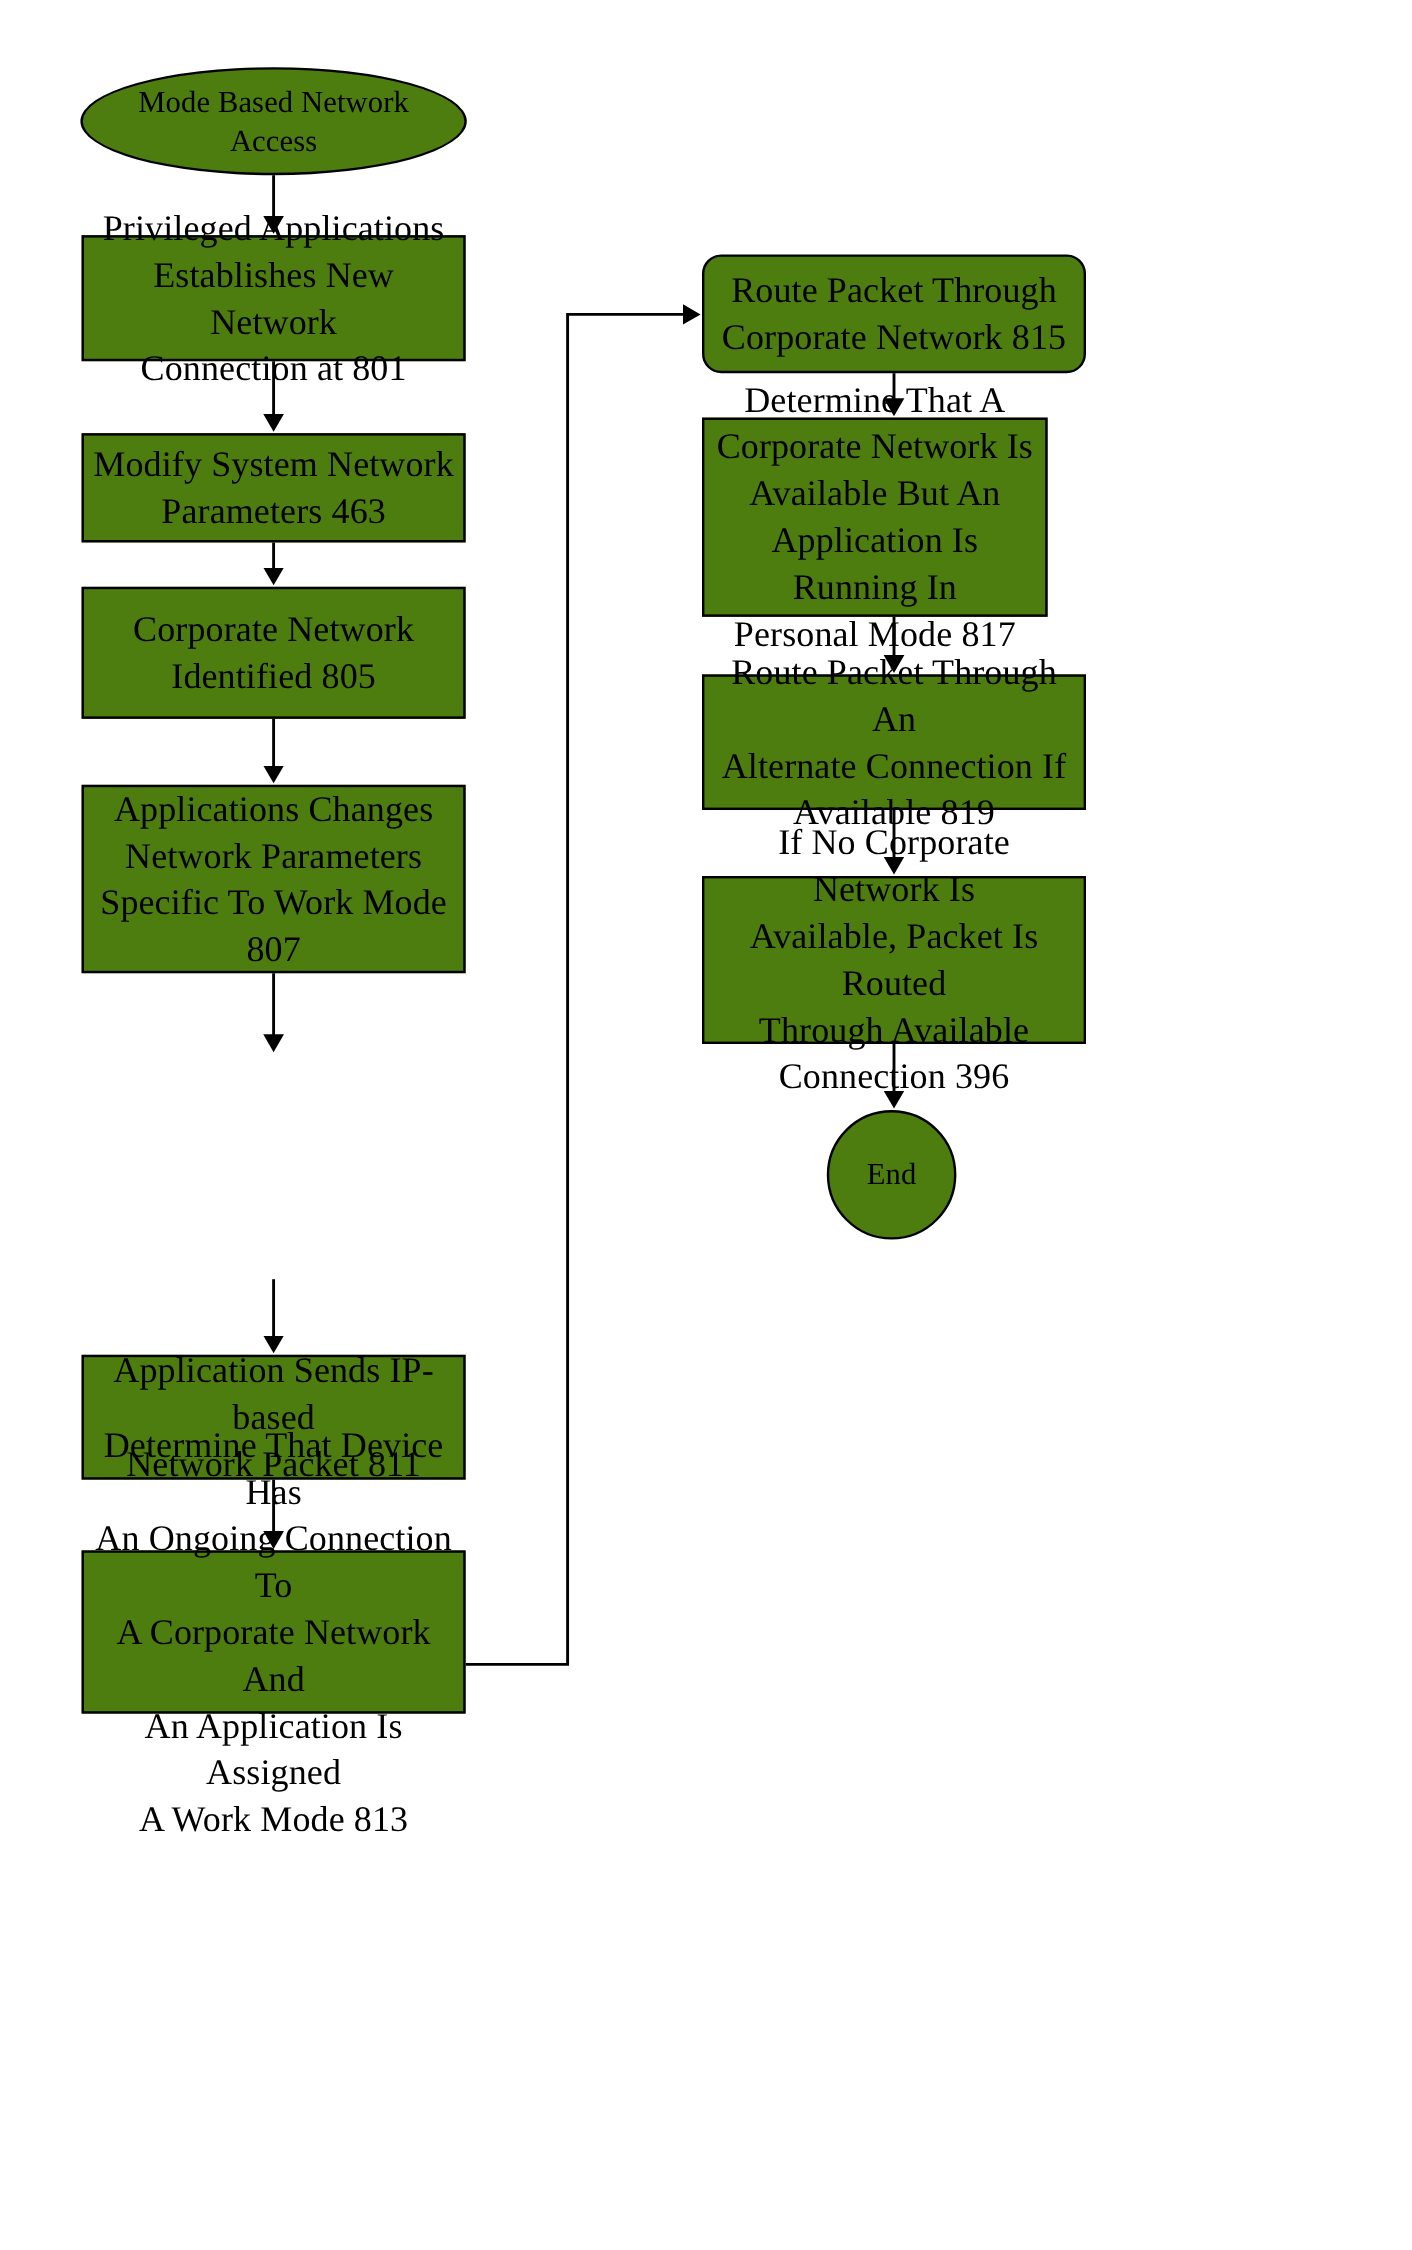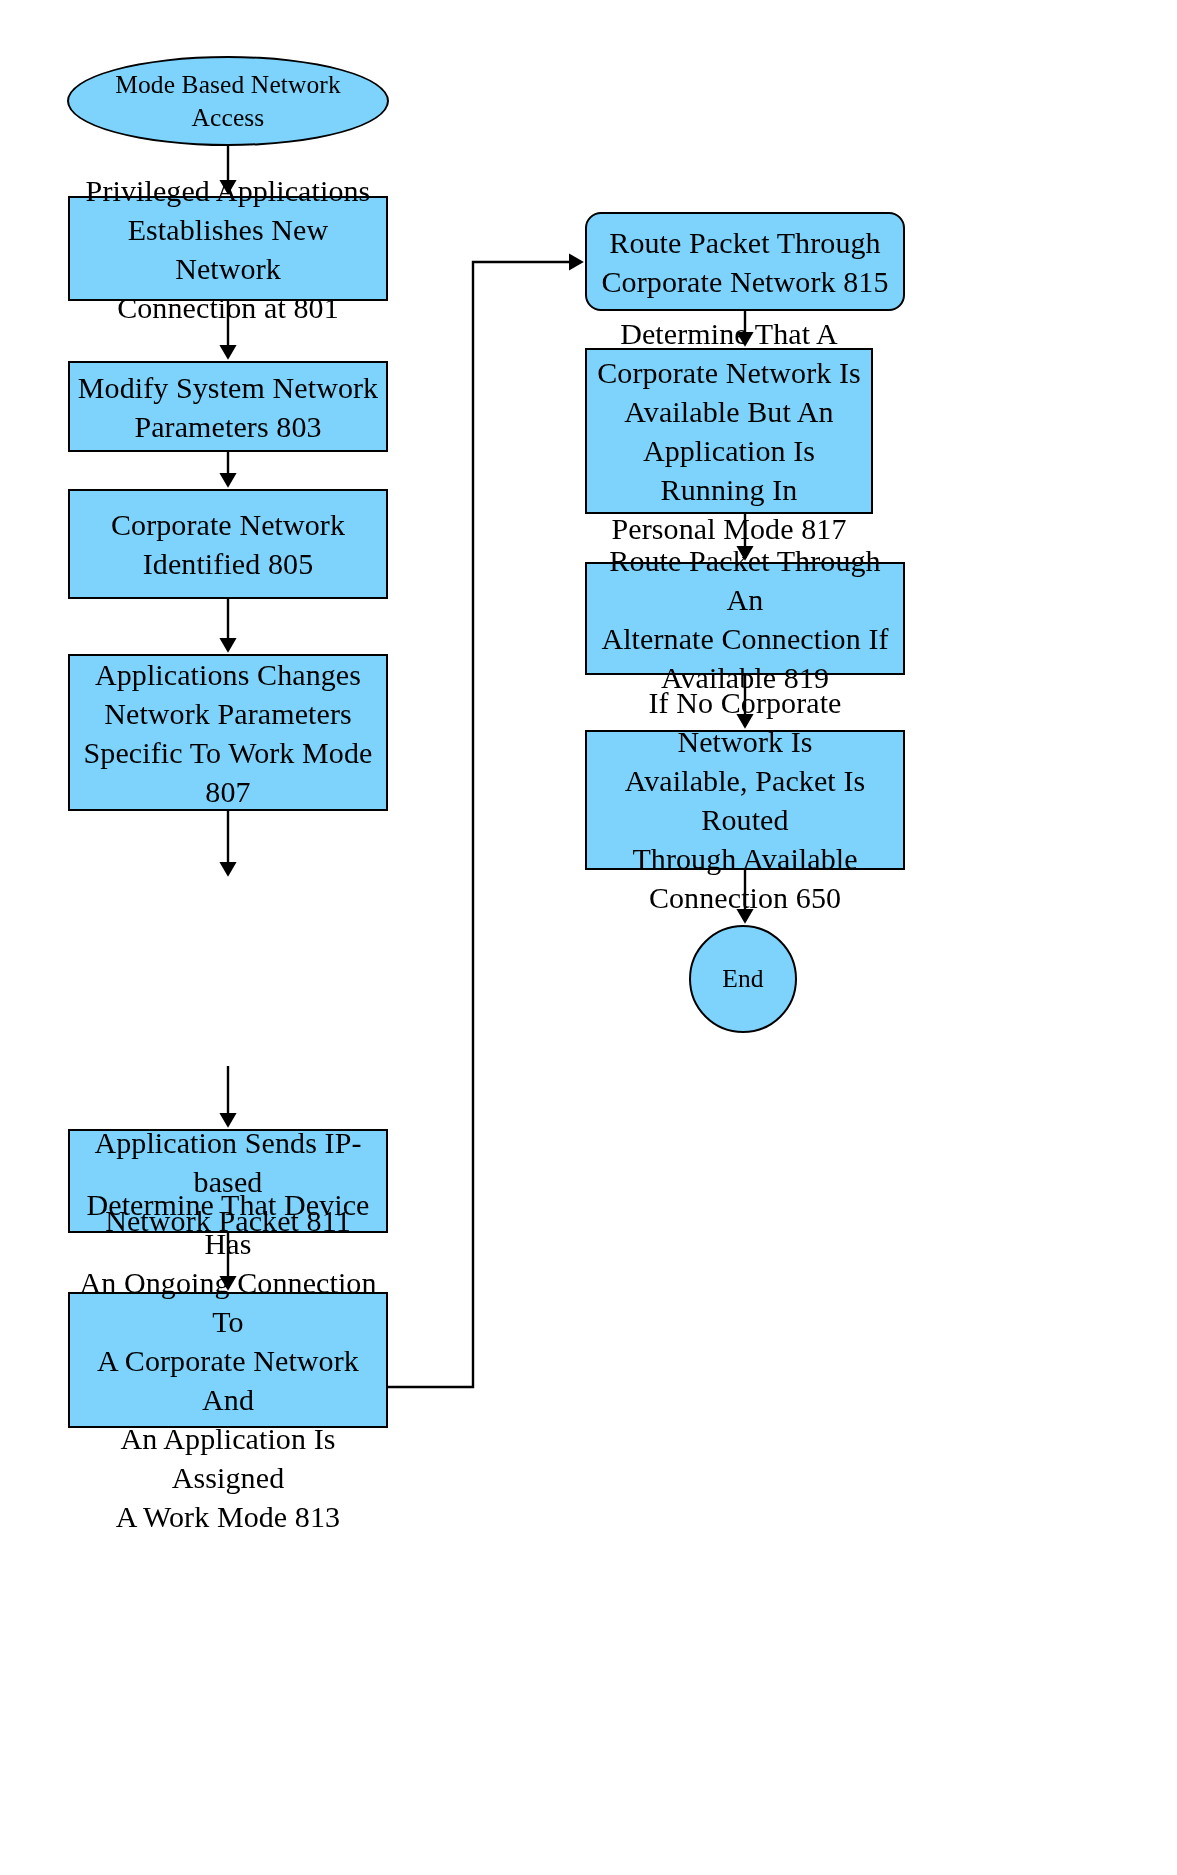--- a/index.html
+++ b/index.html
@@ -26,21 +26,21 @@
     height: 1875px;
     pointer-events: none;
   }
   .node {
     position: absolute;
     box-sizing: border-box;
     display: flex;
     align-items: center;
     justify-content: center;
     text-align: center;
-    background: #7dd3fc;
+    background: #4d7c0f;
     z-index: 2;
   }
   .node.process {
     border: 2.5px solid #000000;
   }
   .node.terminator-ellipse {
     border: 2px solid #000000;
     border-radius: 50%;
   }
   .node.terminator-circle {
@@ -106,21 +106,21 @@
   </div>
 
   <div class="node process" style="left:68px; top:196px; width:320px; height:105px;">
     <span class="label">Privileged Applications
 Establishes New Network
 Connection at 801</span>
   </div>
 
   <div class="node process" style="left:68px; top:361px; width:320px; height:91px;">
     <span class="label">Modify System Network
-Parameters 803</span>
+Parameters 463</span>
   </div>
 
   <div class="node process" style="left:68px; top:489px; width:320px; height:110px;">
     <span class="label">Corporate Network
 Identified 805</span>
   </div>
 
   <div class="node process" style="left:68px; top:654px; width:320px; height:157px;">
     <span class="label">Applications Changes
 Network Parameters
@@ -158,20 +158,20 @@
   <div class="node process" style="left:585px; top:562px; width:320px; height:113px;">
     <span class="label">Route Packet Through An
 Alternate Connection If
 Available 819</span>
   </div>
 
   <div class="node process" style="left:585px; top:730px; width:320px; height:140px;">
     <span class="label">If No Corporate Network Is
 Available, Packet Is Routed
 Through Available
-Connection 650</span>
+Connection 396</span>
   </div>
 
   <div class="node terminator-circle" style="left:689px; top:925px; width:108px; height:108px;">
     <span class="label">End</span>
   </div>
 
 </div>
 
 </body></html>

